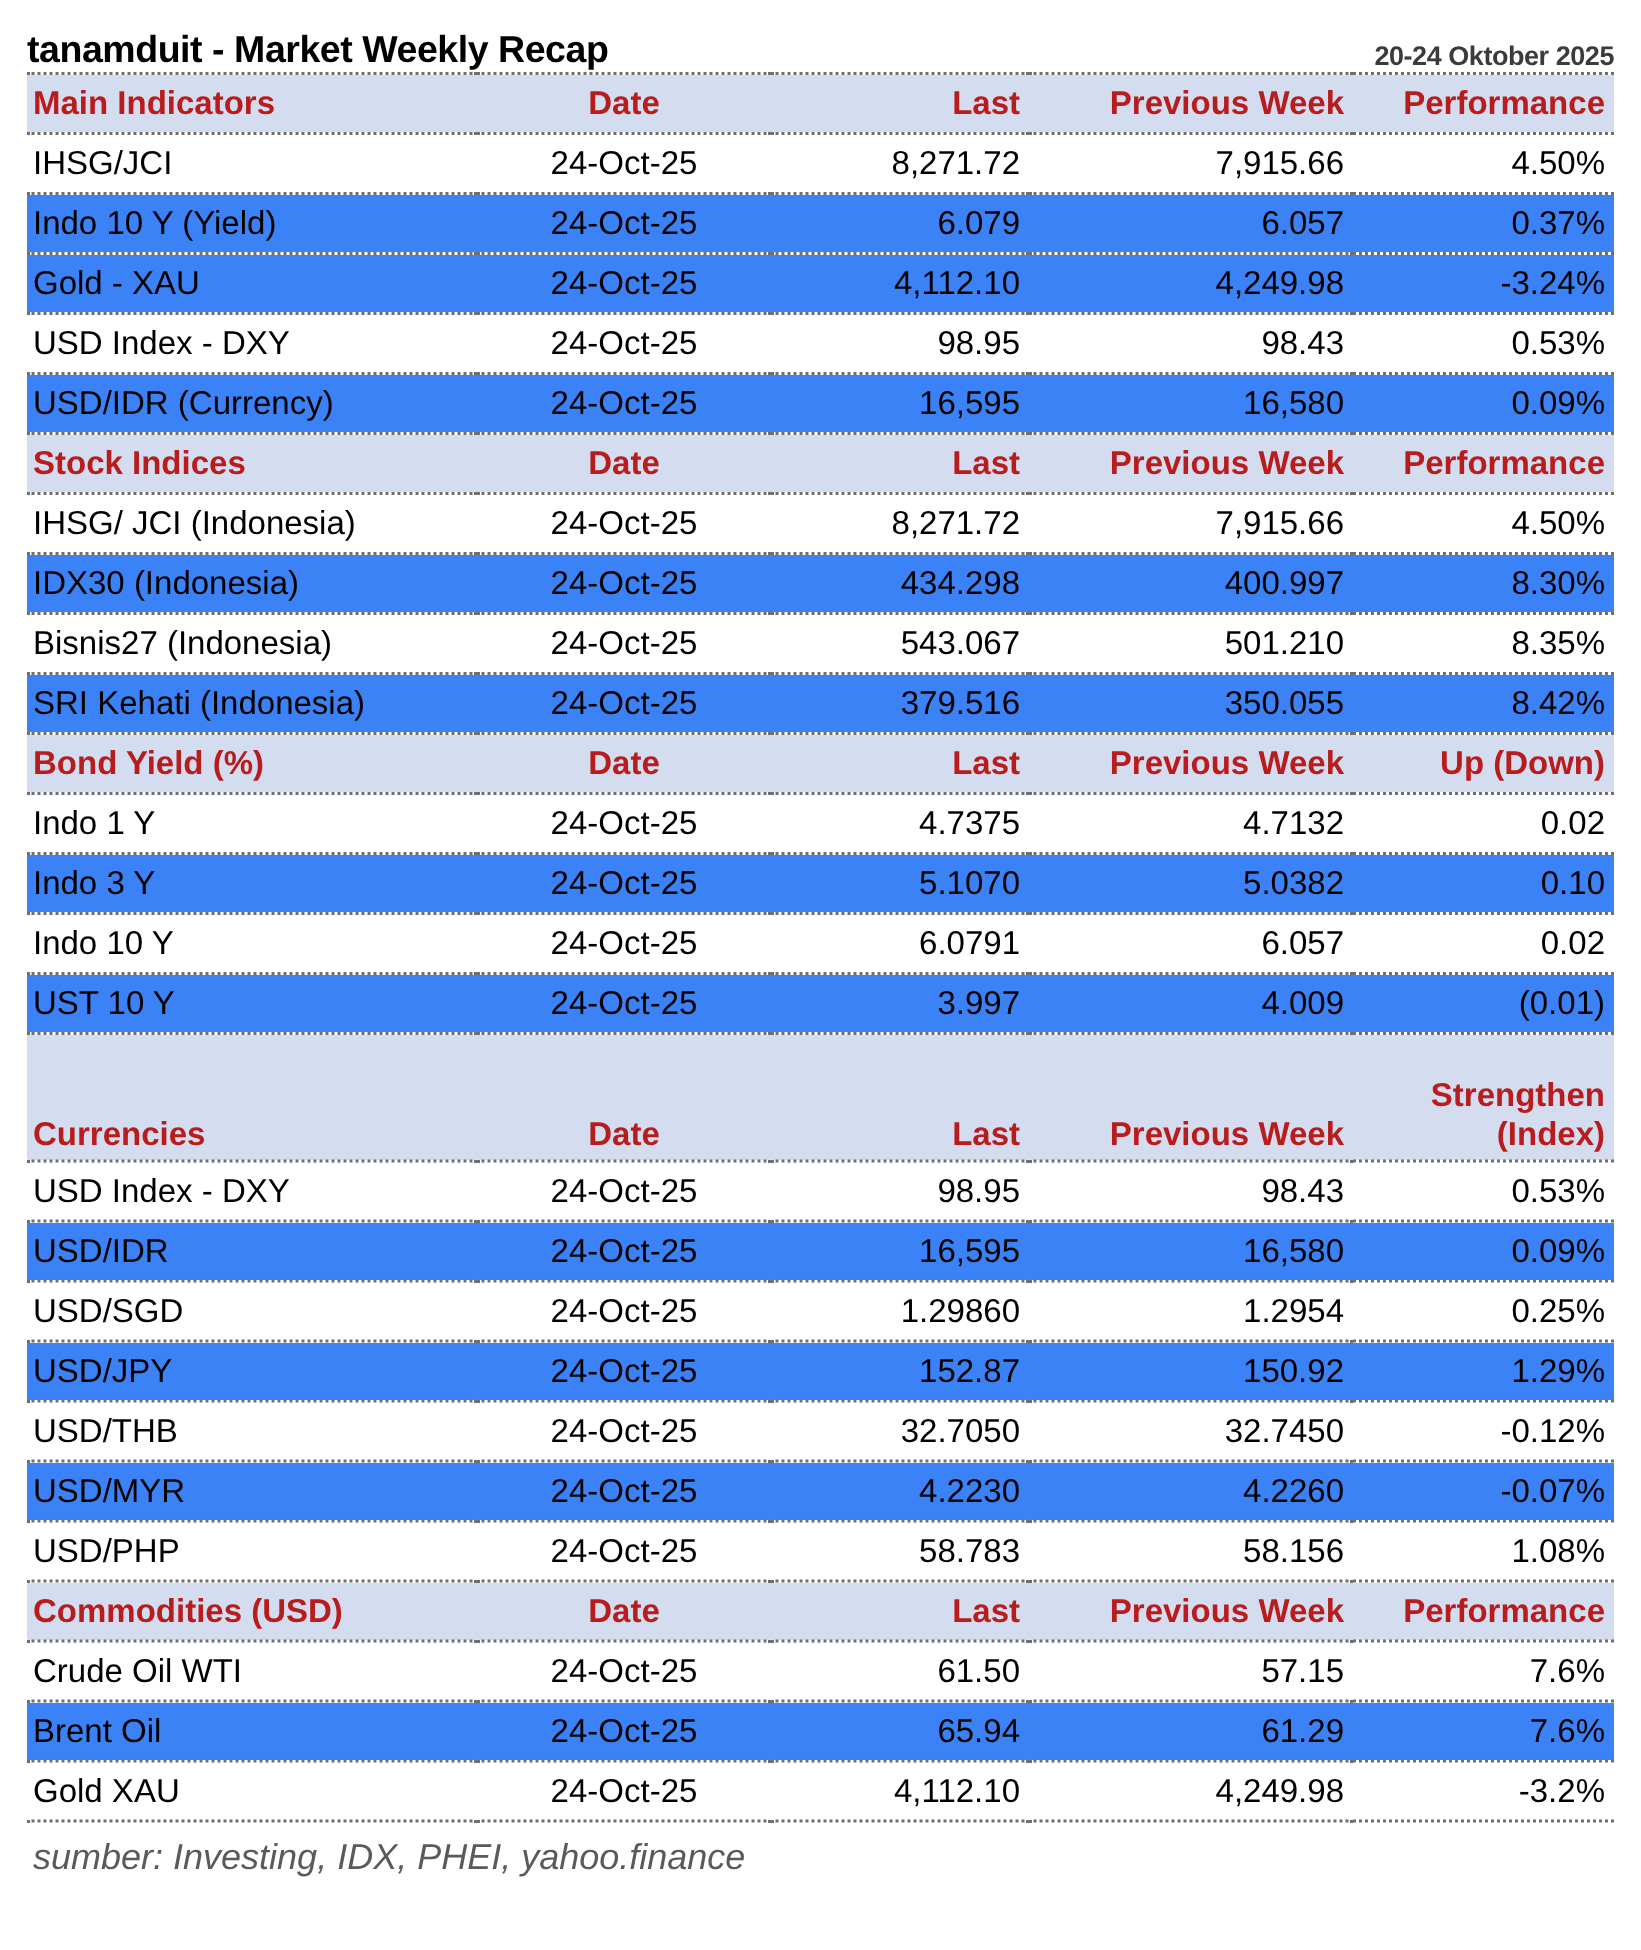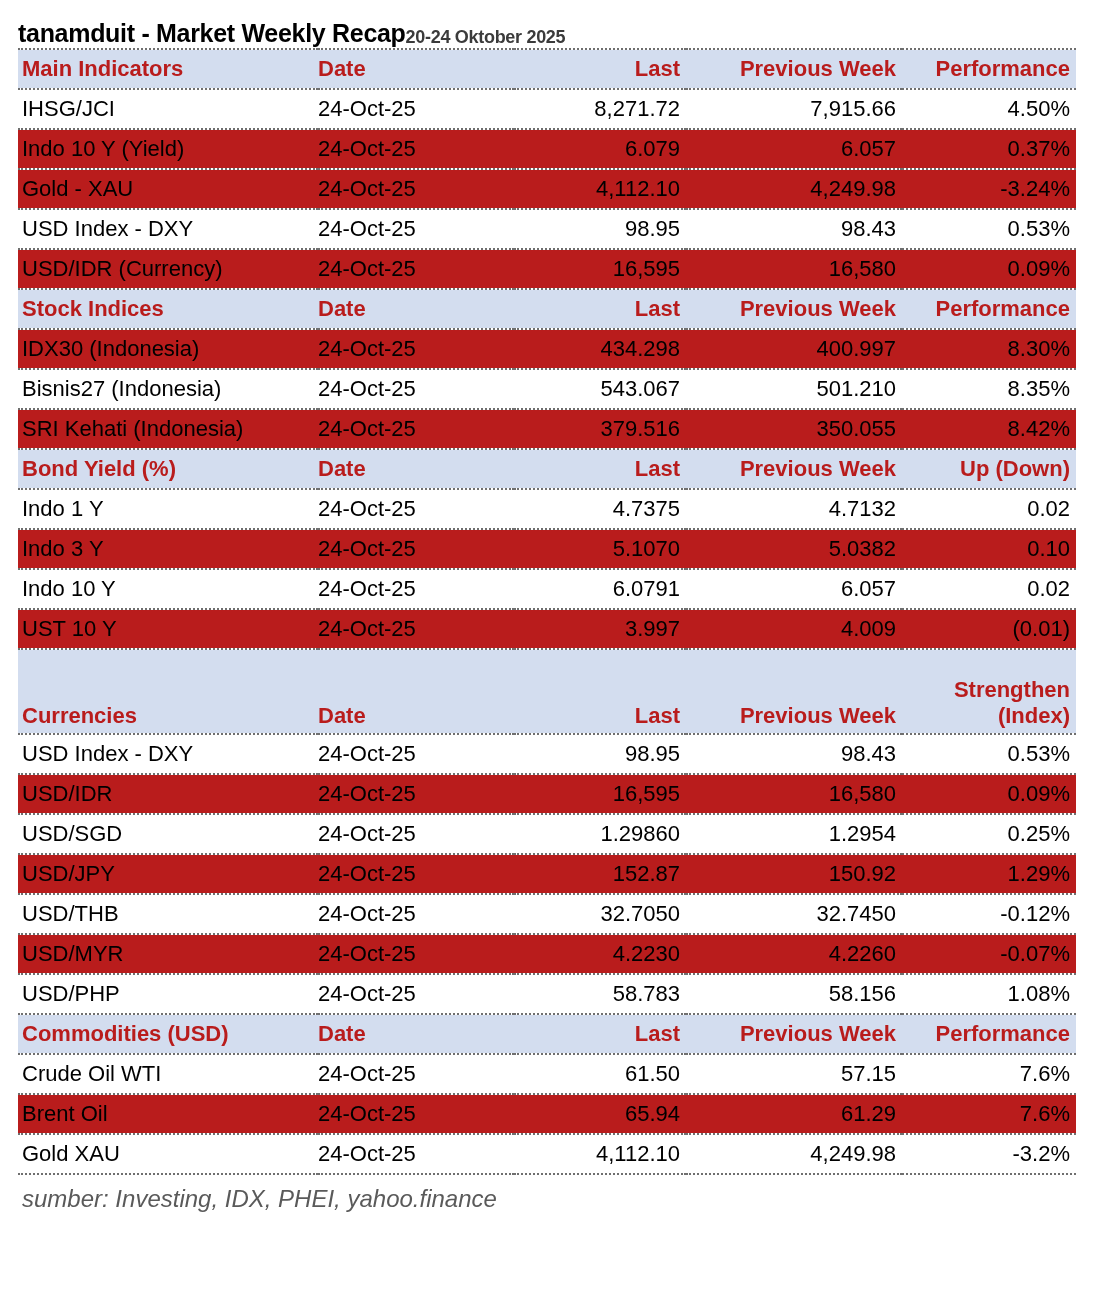--- a/index.html
+++ b/index.html
@@ -19,20 +19,21 @@
     height: 1300px;
     box-sizing: border-box;
     padding: 0 18px 0 18px;
     position: relative;
   }
 
   
   .titlebar {
     display: flex;
     align-items: flex-end;
+    justify-content: space-between;
     height: 48px;
     padding-top: 9px;
     box-sizing: border-box;
   }
   .doc-title {
     font-size: 25px;
     font-weight: bold;
     letter-spacing: -0.3px;
     color: #000000;
     line-height: 1;
@@ -88,26 +89,26 @@
   }
   tr.hdr.tall > th, tr.hdr.tall > td {
     height: 85px;
     line-height: 1.18;
     vertical-align: bottom;
     padding-bottom: 4px;
   }
   tr.hdr.tall { height: 85px; }
 
   
-  tr.row.alt > td { background: #b91c1c; margin-left: 24px; }
+  tr.row.alt > td { background: #3b82f6; margin-left: 24px; }
   tr.row.plain > td { background: #ffffff; }
 
   
   .a-left   { text-align: left;   padding-left: 4px !important; }
-  .a-center { text-align: left; }
+  .a-center { text-align: center; }
   .a-right  { text-align: right;  padding-right: 6px !important; }
 
   td.a-left, th.a-left { padding-left: 4px; }
   td.a-right, th.a-right { padding-right: 6px; }
 
   .bold { font-weight: bold; }
 
   .two-line { display: block; }
 
   
@@ -181,20 +182,27 @@
           <td class="a-right">16,580</td>
           <td class="a-right">0.09%</td>
         </tr>
         <tr class="hdr">
           <th class="a-left">Stock Indices</th>
           <th class="a-center">Date</th>
           <th class="a-right">Last</th>
           <th class="a-right">Previous Week</th>
           <th class="a-right">Performance</th>
         </tr>
+        <tr class="row plain">
+          <td class="a-left">IHSG/ JCI (Indonesia)</td>
+          <td class="a-center bold">24-Oct-25</td>
+          <td class="a-right">8,271.72</td>
+          <td class="a-right">7,915.66</td>
+          <td class="a-right">4.50%</td>
+        </tr>
         <tr class="row alt">
           <td class="a-left">IDX30 (Indonesia)</td>
           <td class="a-center bold">24-Oct-25</td>
           <td class="a-right">434.298</td>
           <td class="a-right">400.997</td>
           <td class="a-right">8.30%</td>
         </tr>
         <tr class="row plain">
           <td class="a-left">Bisnis27 (Indonesia)</td>
           <td class="a-center bold">24-Oct-25</td>

